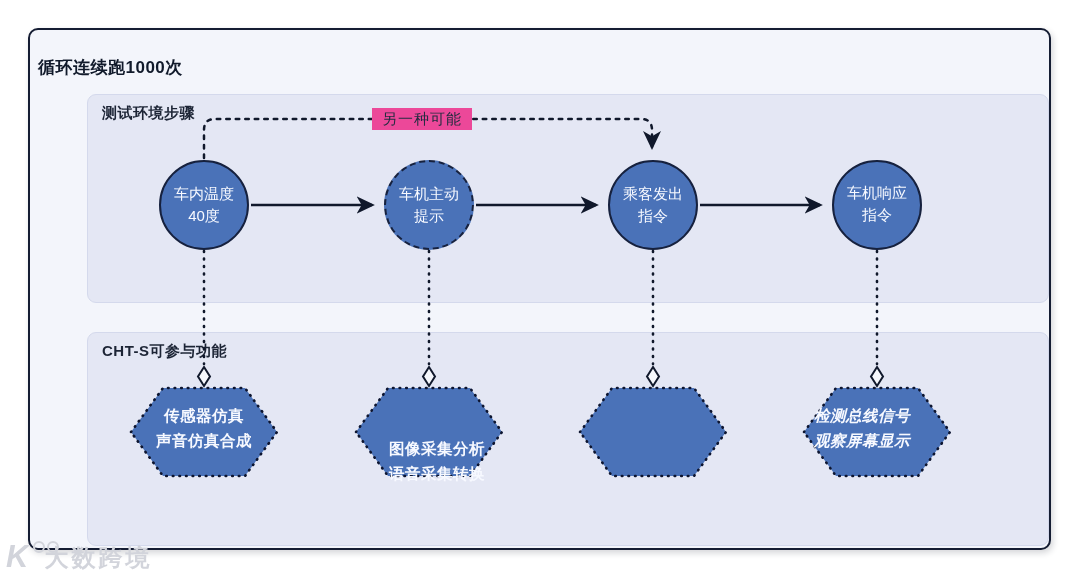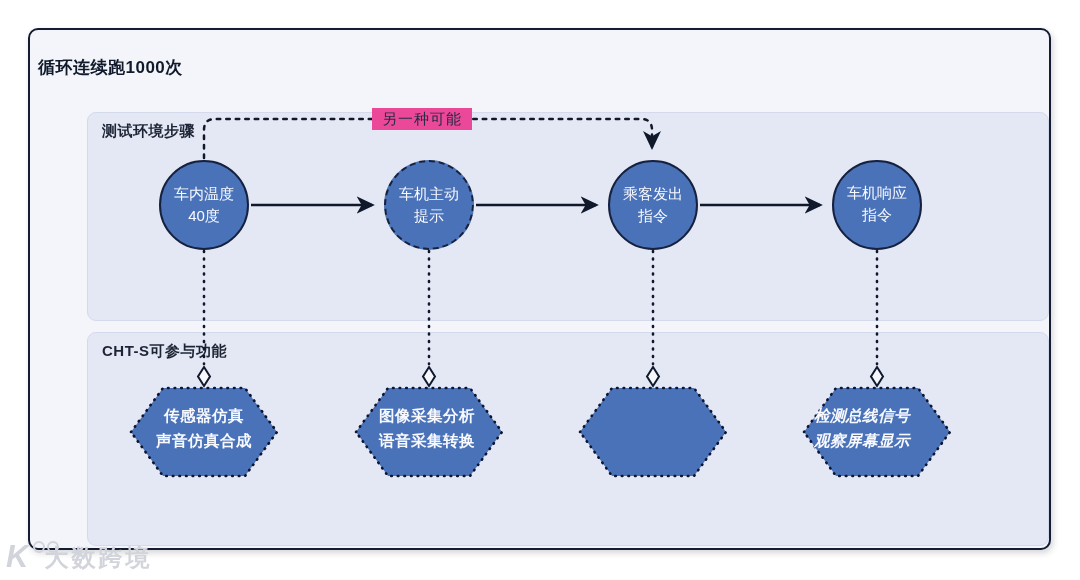--- a/index.html
+++ b/index.html
@@ -12,40 +12,40 @@
     background:#f3f5fb; border:2.5px solid #151d33; border-radius:10px;
     box-shadow:2px 3px 6px rgba(20,25,45,0.18);
   }
   .box-title {
     position:absolute; left:38px; top:40px; font-size:17px; font-weight:700;
     color:#111a2b; letter-spacing:0.5px; z-index:2;margin-top:16px;
   }
   .panel {
     position:absolute; background:#e4e7f4; border:1px solid #d4d9ec; border-radius:9px;
   }
-  .panel-steps { left:57px; top:82px; width:960px; height:207px; }
+  .panel-steps { left:57px; top:64px; width:960px; height:207px; }
   .panel-functions { left:57px; top:302px; width:960px; height:212px; }
   .panel-title {
     position:absolute; left:14px; top:9px; font-size:15px; font-weight:600; color:#1c2435;
     letter-spacing:0.5px;
   }
   svg.overlay { position:absolute; left:0; top:0; width:1080px; height:580px; z-index:3; }
   .circle-node {
     position:absolute; top:160px; width:90px; height:90px; border-radius:50%;
     background:#4a72b8; border:2.5px solid #16213e; box-sizing:border-box;
     color:#f7f9ff; display:flex; flex-direction:column; align-items:center; justify-content:center;
     text-align:left; font-size:15px; font-weight:500; line-height:1.45; z-index:4;
   }
   .circle-node.dashed { border-style:dashed; }
   .c1 { left:159px; } .c2 { left:384px; } .c3 { left:608px; } .c4 { left:832px;font-family:Liberation Serif, serif; }
   .hex-label {
     position:absolute; top:404px; width:160px; color:#f7f9ff; text-align:center;
     font-size:15.5px; font-weight:600; line-height:1.6; z-index:4; letter-spacing:0.5px;
   }
-  .h1 { left:124px; } .h2 { left:347px; } .h3 { left:573px; } .h4 { left:782px;font-style:italic; }
+  .h1 { left:124px; } .h2 { left:357px;margin-top:33px; } .h3 { left:573px; } .h4 { left:782px;font-style:italic; }
   .alt-label {
     position:absolute; left:422px; top:108px; transform:translateX(-50%);
     background:#ec4899; padding:0 10px; font-size:15px; color:#222c40;
     height:22px; line-height:22px; z-index:4; letter-spacing:1px;
   }
   .watermark {
     position:absolute; left:6px; top:540px; display:flex; align-items:flex-start;
     color:#d2d4db; z-index:6; user-select:none;
   }
   .wm-logo { position:relative; font-size:31px; font-weight:700; font-style:italic; line-height:1.1; }

